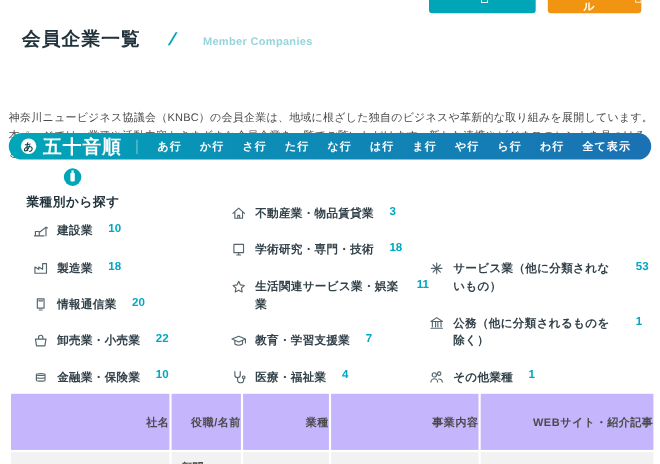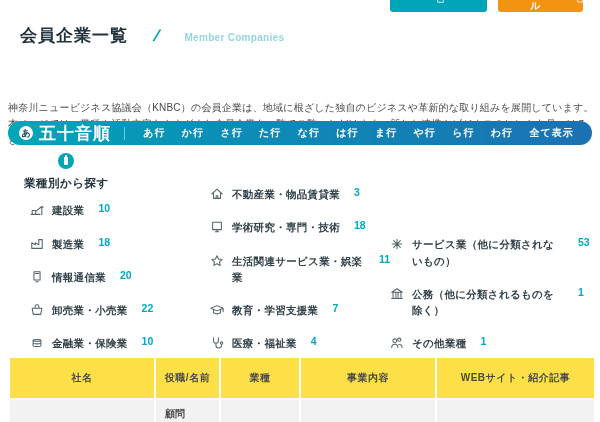--- a/index.html
+++ b/index.html
@@ -65,22 +65,22 @@
   .industry-item .icn{flex:0 0 14px;width:14px;height:14px;margin-top:1px;}
   .industry-item .icn svg{width:14px;height:14px;stroke:var(--icon);fill:none;
     stroke-width:1.2;stroke-linecap:round;stroke-linejoin:round;}
   .industry-item .lbl{font-size:10.5px;font-weight:bold;color:#33424a;line-height:1.55;letter-spacing:.3px;}
   .industry-col.c3 .lbl{max-width:152px;}
   .industry-item .cnt{font-size:10.5px;font-weight:bold;color:var(--count);margin-left:6px;white-space:nowrap;}
 
   
   .member-table{position:absolute;left:8px;top:356px;width:584px;border-collapse:separate;
     border-spacing:2px;table-layout:fixed;}
-  .member-table th{background:#fde047;color:#4a4a4a;font-size:10px;font-weight:bold;
-    height:40px;text-align:center;vertical-align:middle;letter-spacing:.5px;}
+  .member-table th{background:#c4b5fd;color:#4a4a4a;font-size:10px;font-weight:bold;
+    height:51px;text-align:right;vertical-align:middle;letter-spacing:.5px;}
   .member-table td{background:#f2f2f2;height:90px;vertical-align:top;
     padding:7px 9px;font-size:10px;color:#4a4a4a;font-weight:bold;}
 </style>
 </head>
 <body>
 
 <div class="page">
 
   <div class="top-buttons">
     <button class="top-btn teal">

